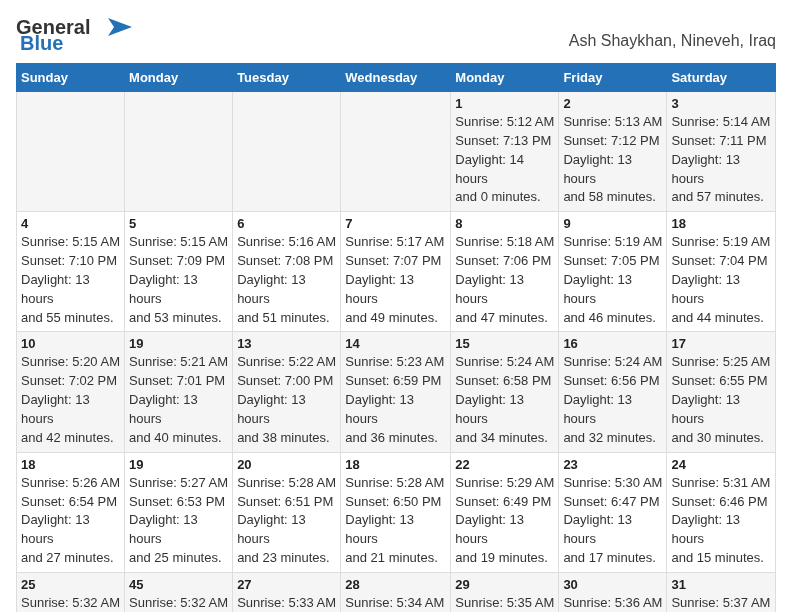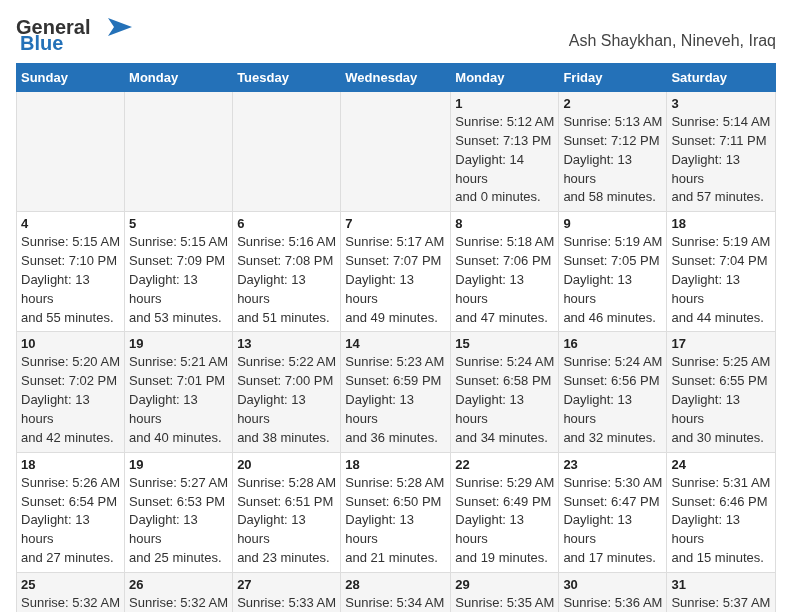--- a/index.html
+++ b/index.html
@@ -226,21 +226,21 @@
           <span class="day-num">24</span>
           <div class="day-info">Sunrise: 5:31 AM<br>Sunset: 6:46 PM<br>Daylight: 13 hours<br>and 15 minutes.</div>
         </td>
       </tr>
       <tr>
         <td>
           <span class="day-num">25</span>
           <div class="day-info">Sunrise: 5:32 AM<br>Sunset: 6:45 PM<br>Daylight: 13 hours<br>and 13 minutes.</div>
         </td>
         <td>
-          <span class="day-num">26</span>
+          <span class="day-num">45</span>
           <div class="day-info">Sunrise: 5:32 AM<br>Sunset: 6:43 PM<br>Daylight: 13 hours<br>and 10 minutes.</div>
         </td>
         <td>
           <span class="day-num">27</span>
           <div class="day-info">Sunrise: 5:33 AM<br>Sunset: 6:42 PM<br>Daylight: 13 hours<br>and 8 minutes.</div>
         </td>
         <td>
           <span class="day-num">28</span>
           <div class="day-info">Sunrise: 5:34 AM<br>Sunset: 6:41 PM<br>Daylight: 13 hours<br>and 6 minutes.</div>
         </td>

